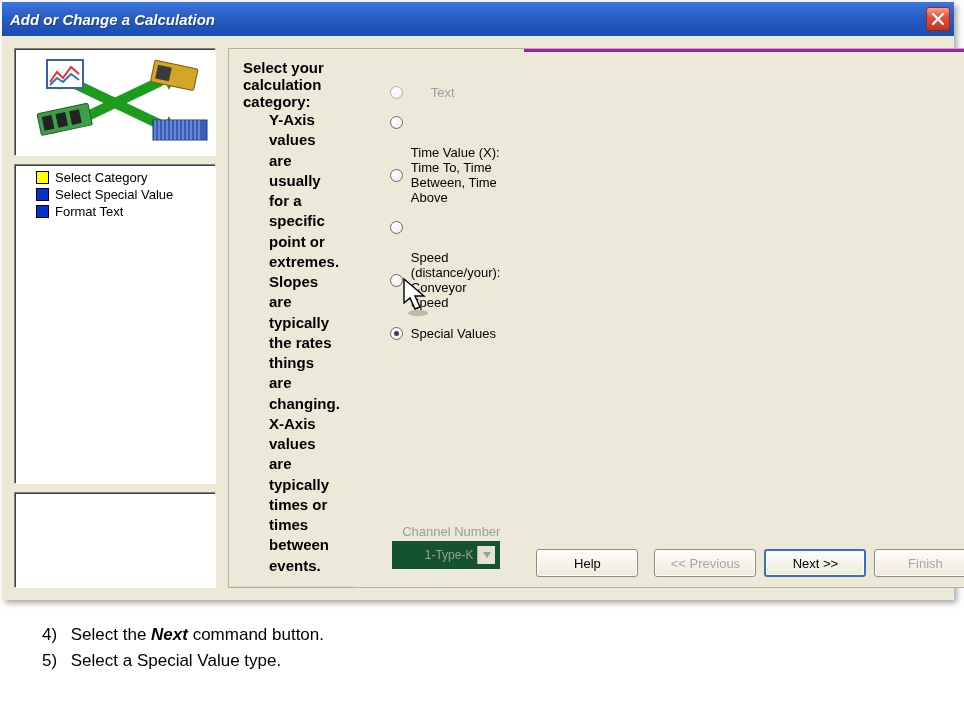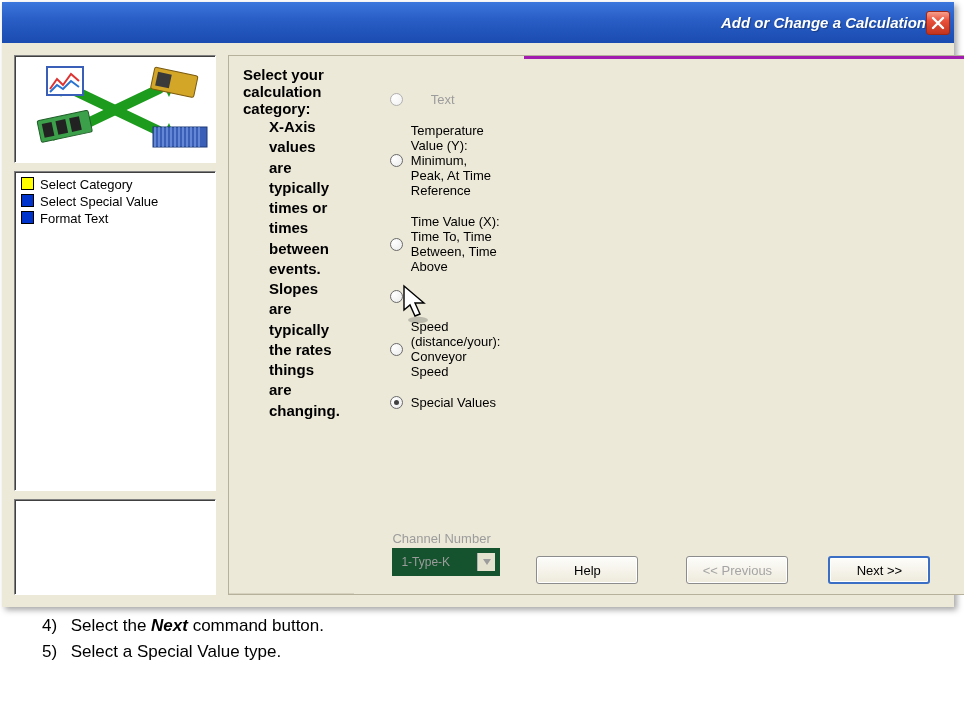--- a/index.html
+++ b/index.html
@@ -11,25 +11,25 @@
     background: #fff;
     width: 964px;
   }
   .window {
     width: 952px;
     margin: 2px;
     background: #ece9d8;
     box-shadow: 3px 3px 6px rgba(0,0,0,0.35);
   }
   .titlebar {
-    height: 41px;
+    height: 34px;
     background: linear-gradient(to bottom, #3b77dd 0%, #2a5fc7 40%, #1a4bb0 100%);
     display: flex;
     align-items: center;
-    justify-content: flex-end;
+    justify-content: space-between;
     padding: 0 4px 0 8px;
     color: #fff;
   }
   .titlebar-title {
     font-weight: bold;
     font-size: 15px;
     font-style: italic;
     text-shadow: 1px 1px 1px rgba(0,0,0,0.3);
   }
   .close-btn {
@@ -78,23 +78,25 @@
   .blank-panel {
     height: 96px;
     background: #fff;
     border: 1px solid #808080;
     border-right-color: #fff;
     border-bottom-color: #fff;
     box-shadow: inset 1px 1px 0 #404040;
   }
   .step-row {
     display: flex;
+    align-items: center;
     gap: 6px;
     padding: 1px 0;
     font-size: 13px;
+    margin-left: 15px;
   }
   .step-swatch {
     width: 13px; height: 13px;
     border: 1px solid #000;
     flex: 0 0 auto;
   }
   .right-col {
     flex: 1 1 auto;
     display: flex;
     border: 1px solid #b5b19a;
@@ -154,21 +156,21 @@
   .cursor-deco {
     position: absolute;
     left: 46px;
     top: 228px;
     pointer-events: none;
   }
   .channel-block {
     position: absolute;
     right: 24px;
     bottom: 18px;
-    text-align: left;
+    text-align: right;
   }
   .channel-lbl {
     color: #9c9c9c;
     font-size: 13px;
     margin-bottom: 2px;
   }
   .channel-select {
     display: flex;
     align-items: center;
     width: 108px;
@@ -202,31 +204,30 @@
   .wbtn {
     width: 102px;
     height: 28px;
     background: linear-gradient(to bottom, #fdfdfb, #eeeadb);
     border: 1px solid #8c8c8c;
     border-radius: 3px;
     font-size: 13px;
     display: flex; align-items:center; justify-content:center;
     cursor: pointer;
     box-shadow: inset 0 0 0 1px #fff;
-    margin-left: 32px;
   }
   .wbtn.disabled {
     color: #a5a5a5;
     cursor: default;
   }
   .wbtn.default {
     border: 2px solid #3b6ec5;
   }
   .instructions {
-    padding: 4px 14px 12px 42px;
+    padding: 20px 14px 12px 42px;
     font-size: 17px;
     line-height: 1.55;
     font-family: Arial, sans-serif;
   }
   .instructions .num {
     display: inline-block;
     width: 24px;
   }
   .instructions .bi {
     font-style: italic;
@@ -311,34 +312,34 @@
           <span>Format Text</span>
         </div>
       </div>
 
       <div class="blank-panel"></div>
     </div>
 
     <div class="right-col">
       <div class="heading-block">
         <div class="h-main">Select your calculation category:</div>
+        <div class="h-sub">Y-Axis values are usually for a specific point or extremes.</div>
+        <div class="h-sub">Slopes are typically the rates things are changing.</div>
         <div class="h-sub">X-Axis values are typically times or times between events.</div>
-        <div class="h-sub">Slopes are typically the rates things are changing.</div>
       </div>
 
       <div class="content-block">
 
         <div class="radio-row disabled">
           <div class="radio-circle"></div>
           <span class="radio-label">Text</span>
         </div>
 
         <div class="radio-row">
           <div class="radio-circle"></div>
-          <span class="radio-label">Temperature Value (Y):  Minimum, Peak, At Time Reference</span>
         </div>
 
         <div class="radio-row">
           <div class="radio-circle"></div>
           <span class="radio-label">Time Value (X):  Time To, Time Between, Time Above</span>
         </div>
 
         <div class="radio-row">
           <div class="radio-circle"></div>
         </div>

